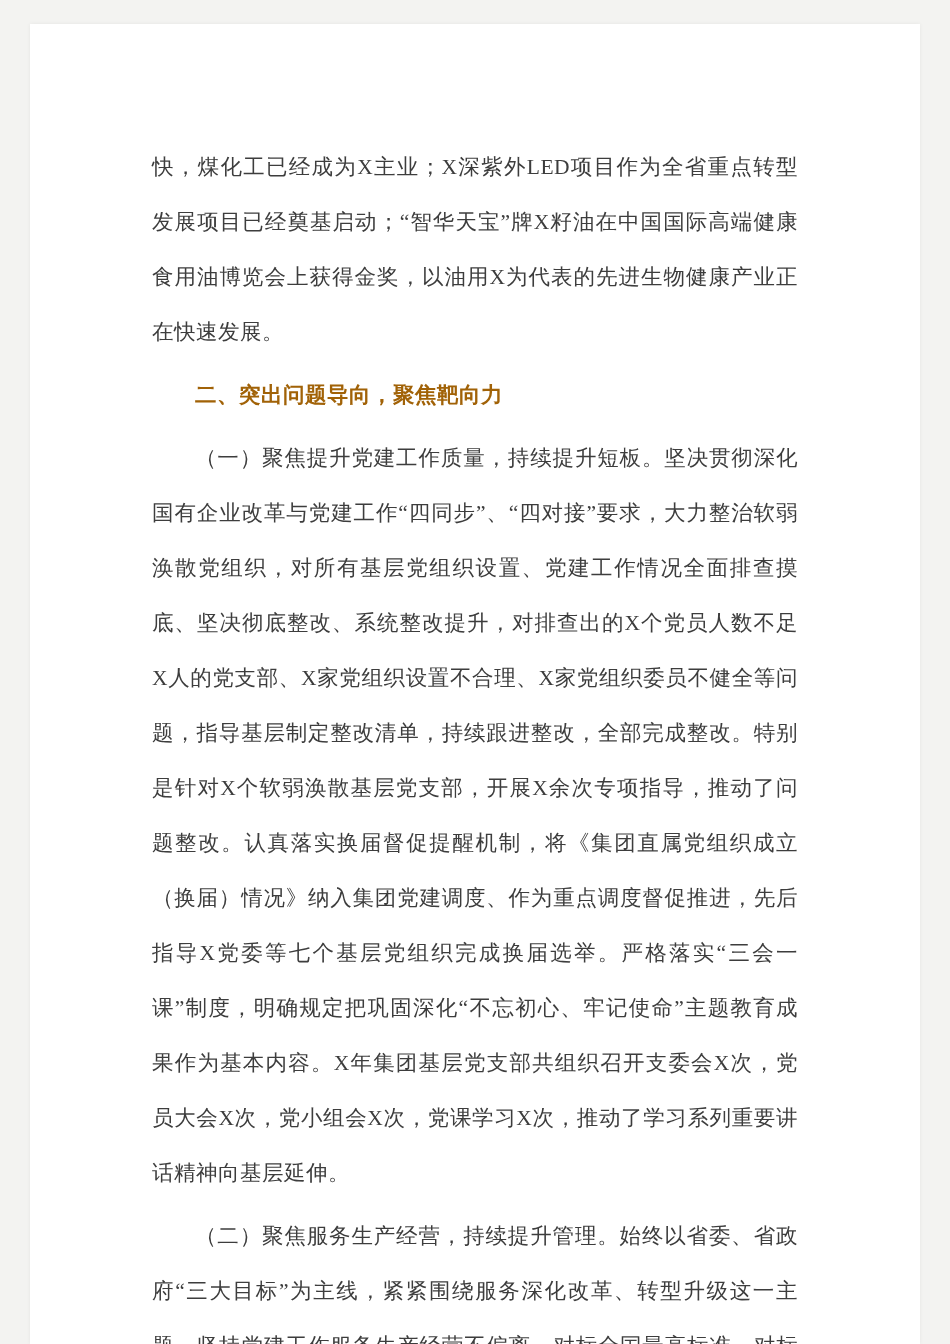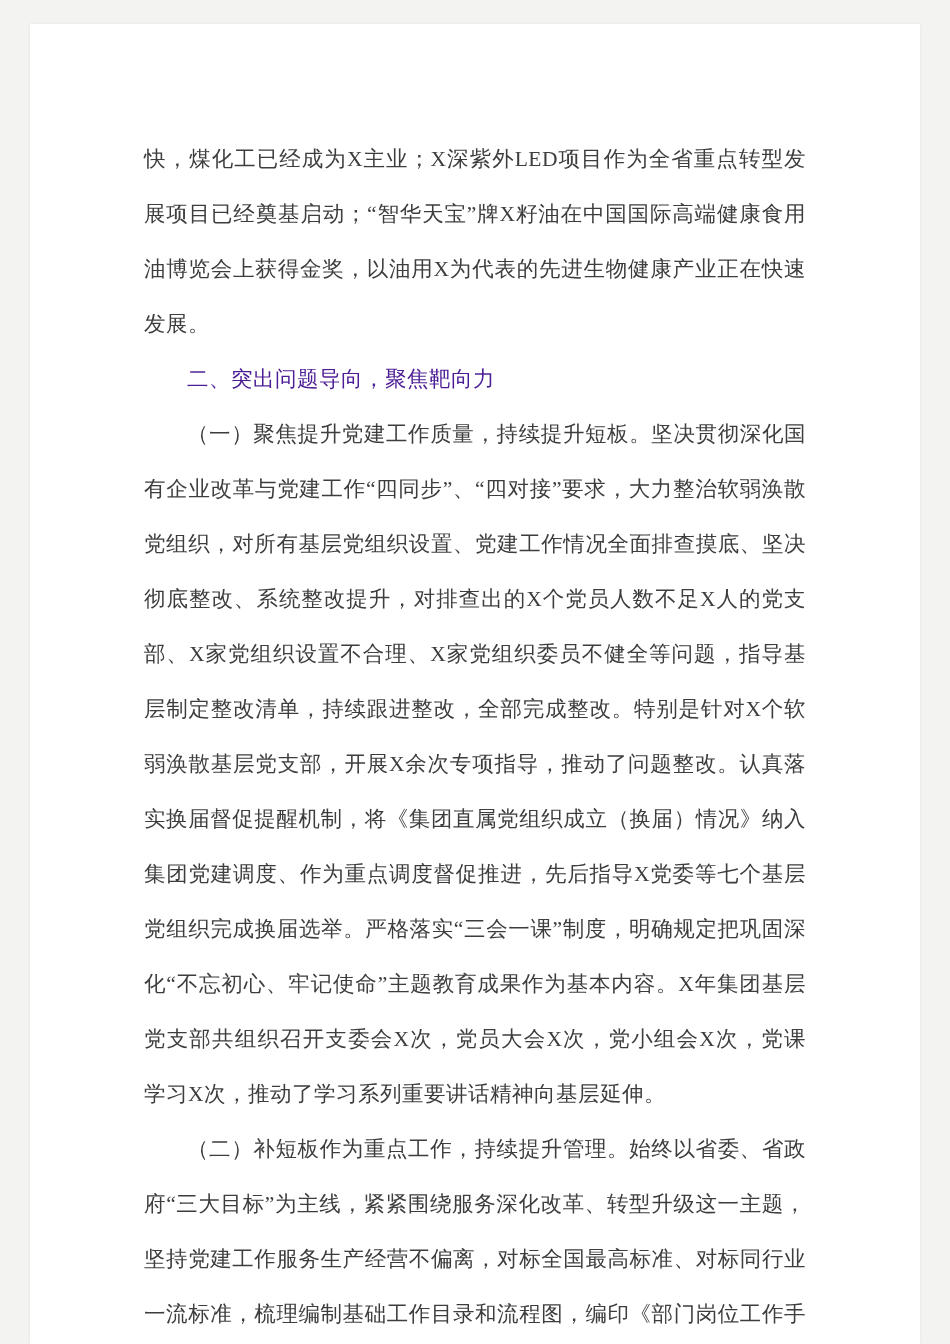--- a/index.html
+++ b/index.html
@@ -16,46 +16,46 @@
   .page {
     width: 890px;
     height: 1320px;
     margin: 24px auto 0;
     background: #ffffff;
     box-sizing: border-box;
     padding: 108px 114px 60px 114px;
     box-shadow: 0 0 4px rgba(0,0,0,0.06);
   }
   .para {
-    margin: 0;
+    margin: 8px;
     font-size: 21.5px;
     line-height: 55px;
     color: #3d3d3d;
     text-align: justify;
     letter-spacing: 0.5px;
     word-break: break-all;
   }
   .indent {
     text-indent: 2em;
   }
   .bold {
     font-weight: normal;
   }
   .heading {
-    font-weight: normal;
-    color: #4c1d95;
+    font-weight: bold;
+    color: #a16207;
   }
 </style>
 </head>
 <body>
 
 <div class="page">
 
   <p class="para">快，煤化工已经成为X主业；X深紫外LED项目作为全省重点转型发展项目已经奠基启动；“智华天宝”牌X籽油在中国国际高端健康食用油博览会上获得金奖，以油用X为代表的先进生物健康产业正在快速发展。</p>
 
   <p class="para heading indent">二、突出问题导向，聚焦靶向力</p>
 
 
   <p class="para indent"><span class="bold">（一）聚焦提升党建工作质量，持续提升短板。</span><span>坚决贯彻深化国有企业改革与党建工作“四同步”、“四对接”要求，大力整治软弱涣散党组织，对所有基层党组织设置、党建工作情况全面排查摸底、坚决彻底整改、系统整改提升，对排查出的X个党员人数不足X人的党支部、X家党组织设置不合理、X家党组织委员不健全等问题，指导基层制定整改清单，持续跟进整改，全部完成整改。特别是针对X个软弱涣散基层党支部，开展X余次专项指导，推动了问题整改。认真落实换届督促提醒机制，将《集团直属党组织成立（换届）情况》纳入集团党建调度、作为重点调度督促推进，先后指导X党委等七个基层党组织完成换届选举。严格落实“三会一课”制度，明确规定把巩固深化“不忘初心、牢记使命”主题教育成果作为基本内容。X年集团基层党支部共组织召开支委会X次，党员大会X次，党小组会X次，党课学习X次，推动了学习系列重要讲话精神向基层延伸。</span></p>
 
-  <p class="para indent"><span class="bold">（二）补短板作为重点工作，持续提升管理。</span><span>始终以省委、省政府“三大目标”为主线，紧紧围绕服务深化改革、转型升级这一主题，坚持党建工作服务生产经营不偏离，对标全国最高标准、对标同行业一流标准，梳理编制基础工作目录和流程图，编印《部门岗位工作手册》（初稿），明确包括X个委员会</span></p>
+  <p class="para indent"><span class="bold">（二）聚焦服务生产经营，持续提升管理。</span><span>始终以省委、省政府“三大目标”为主线，紧紧围绕服务深化改革、转型升级这一主题，坚持党建工作服务生产经营不偏离，对标全国最高标准、对标同行业一流标准，梳理编制基础工作目录和流程图，编印《部门岗位工作手册》（初稿），明确包括X个委员会</span></p>
 
 </div>
 
 </body></html>

